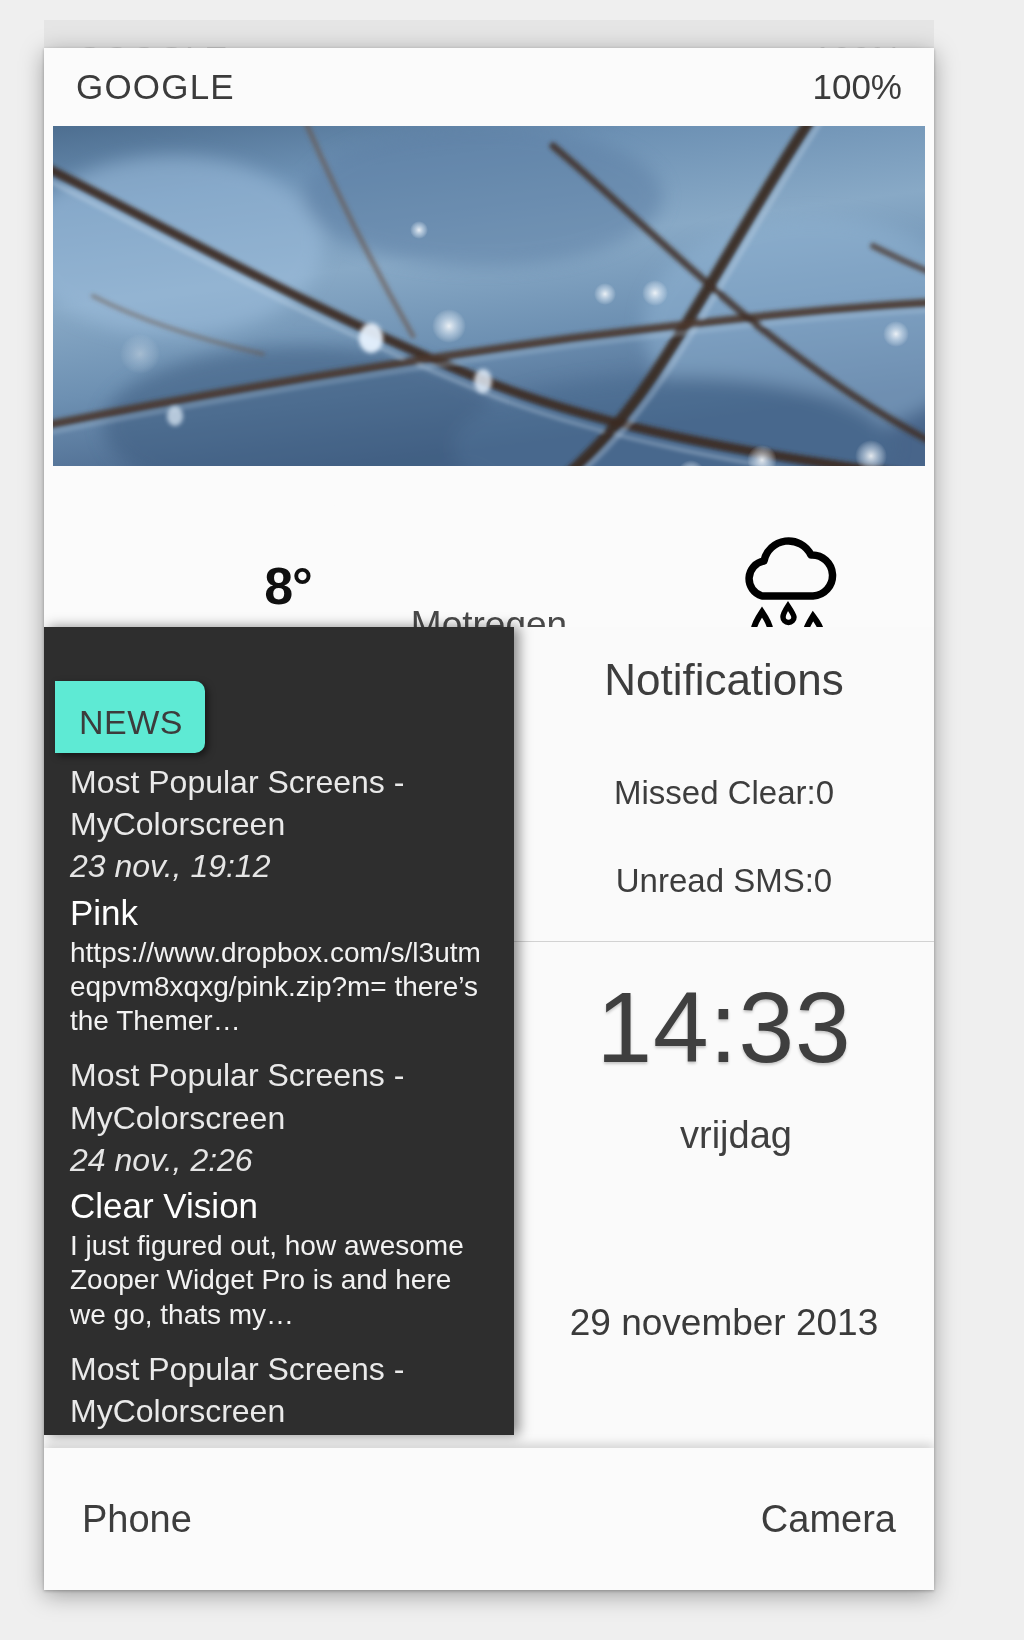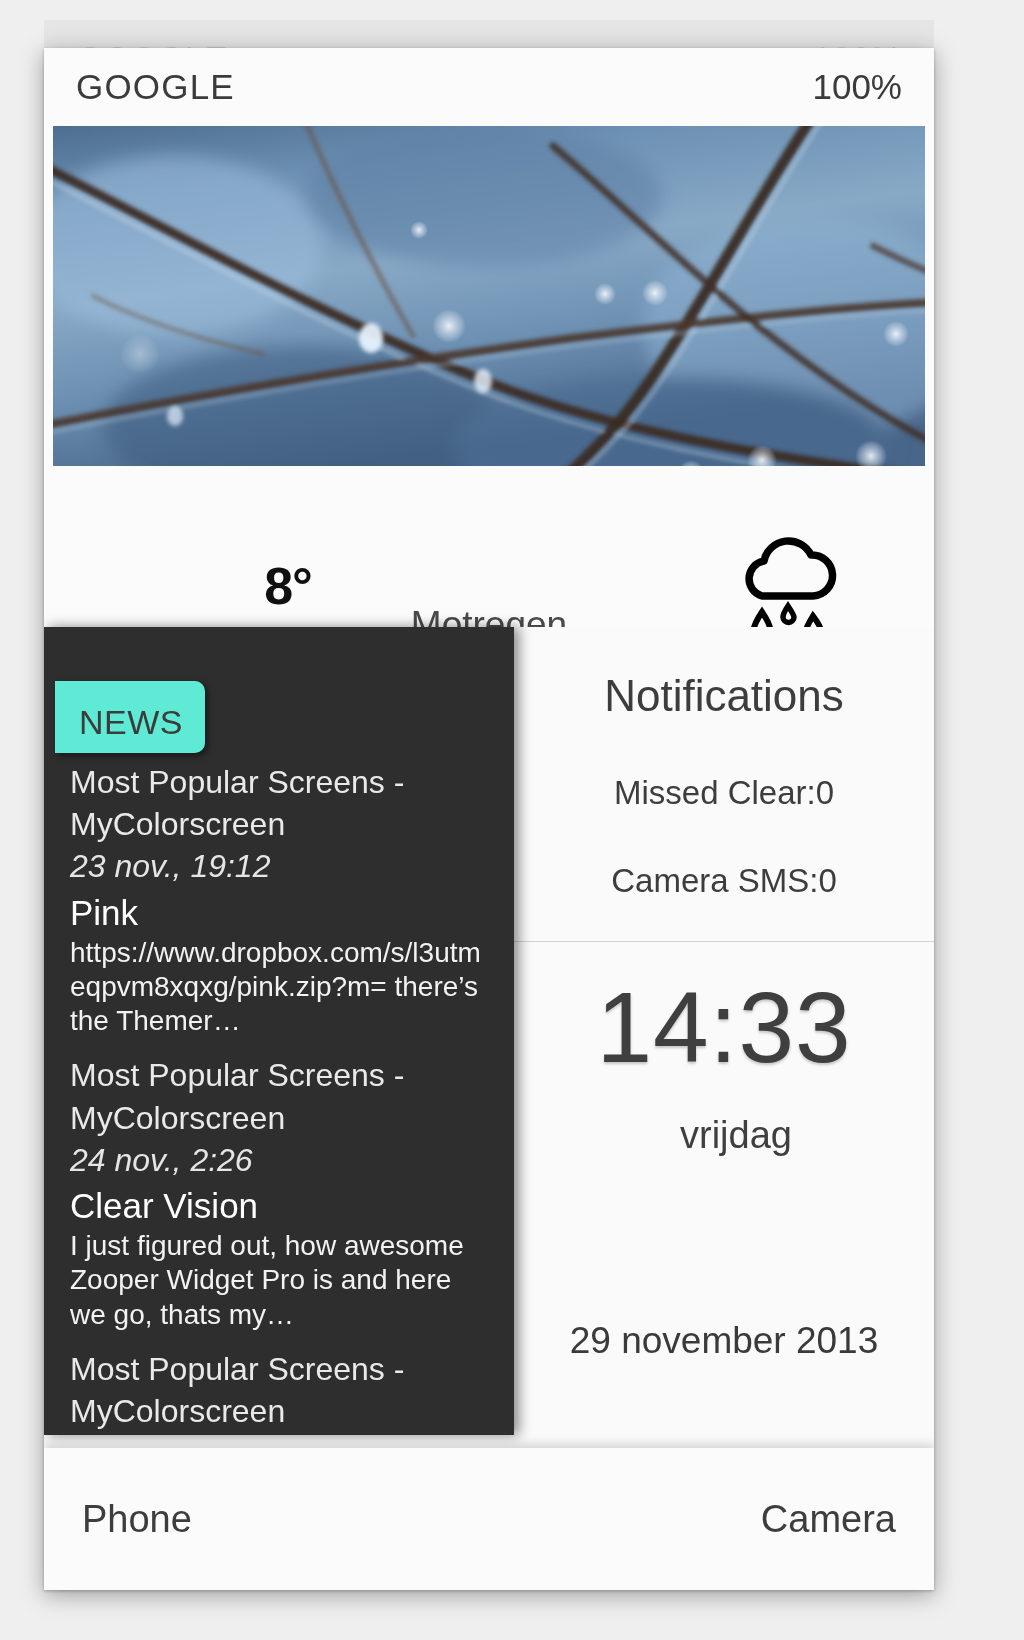--- a/index.html
+++ b/index.html
@@ -192,21 +192,21 @@
     background: #fafafa;
   }
   .notif-block {
     position: relative;
     height: 315px;
     border-bottom: 1px solid #d2d2d2;
     box-sizing: border-box;
   }
   .notif-title {
     position: absolute;
-    top: 44px; left: 0; width: 420px;
+    top: 28px; left: 0; width: 420px;
     text-align: center;
     font-size: 44px;
     color: #3d3d3d;
   }
   .notif-line1 {
     position: absolute;
     top: 147px; left: 0; width: 420px;
     text-align: center;
     font-size: 33px;
     color: #3d3d3d;
@@ -237,21 +237,20 @@
     font-size: 38px;
     color: #3f3f3f;
     padding-left: 12px;
   }
   .clock-date {
     position: absolute;
     top: 360px; left: 0; width: 420px;
     text-align: center;
     font-size: 37px;
     color: #3a3a3a;
-    margin-top: 18px;
   }
 
   
   .dock {
     position: absolute;
     left: 0; top: 1400px;
     width: 890px; height: 142px;
     background: #fbfbfb;
     display: flex;
     align-items: center;
@@ -411,21 +410,21 @@
         </div>
 
       </div>
     </div>
 
     <div class="right-panel">
 
       <div class="notif-block">
         <div class="notif-title">Notifications</div>
         <div class="notif-line1">Missed  Clear:0</div>
-        <div class="notif-line2">Camera  SMS:0</div>
+        <div class="notif-line2">Unread  SMS:0</div>
       </div>
 
       <div class="clock-block">
         <div class="clock-time">14:33</div>
         <div class="clock-day">vrijdag</div>
         <div class="clock-date">29 november 2013</div>
       </div>
 
     </div>
   </div>

